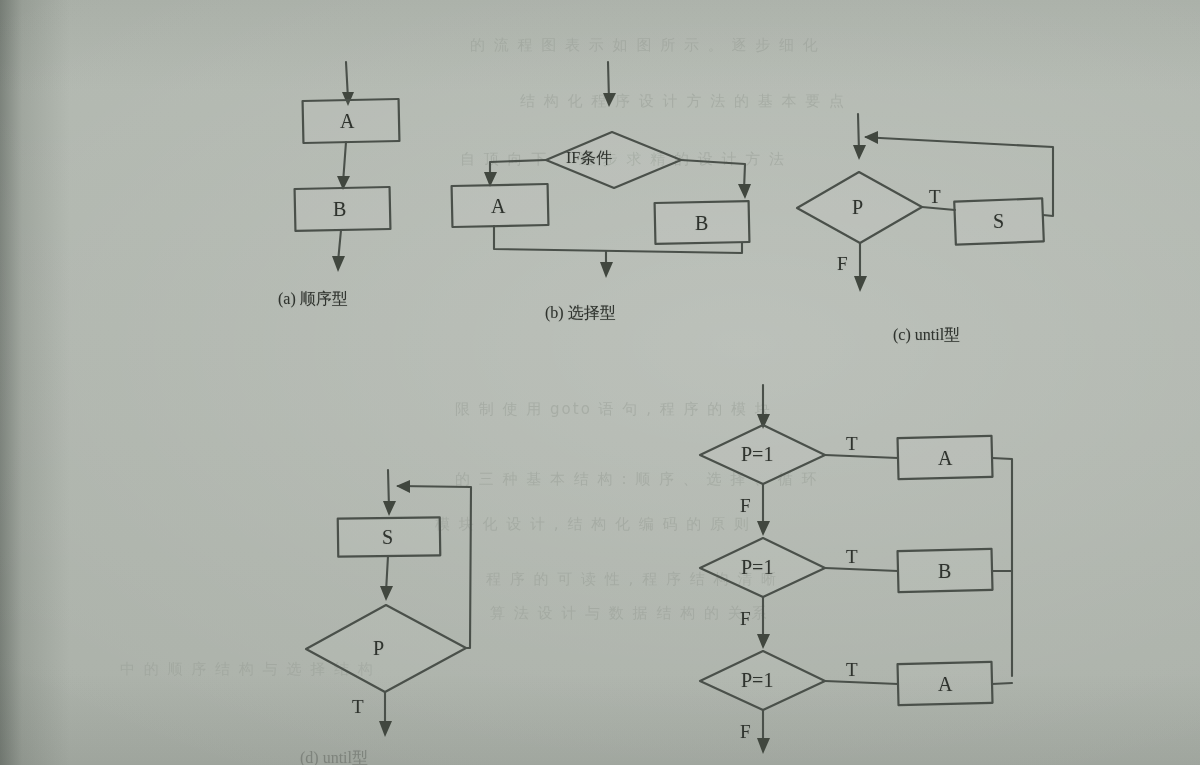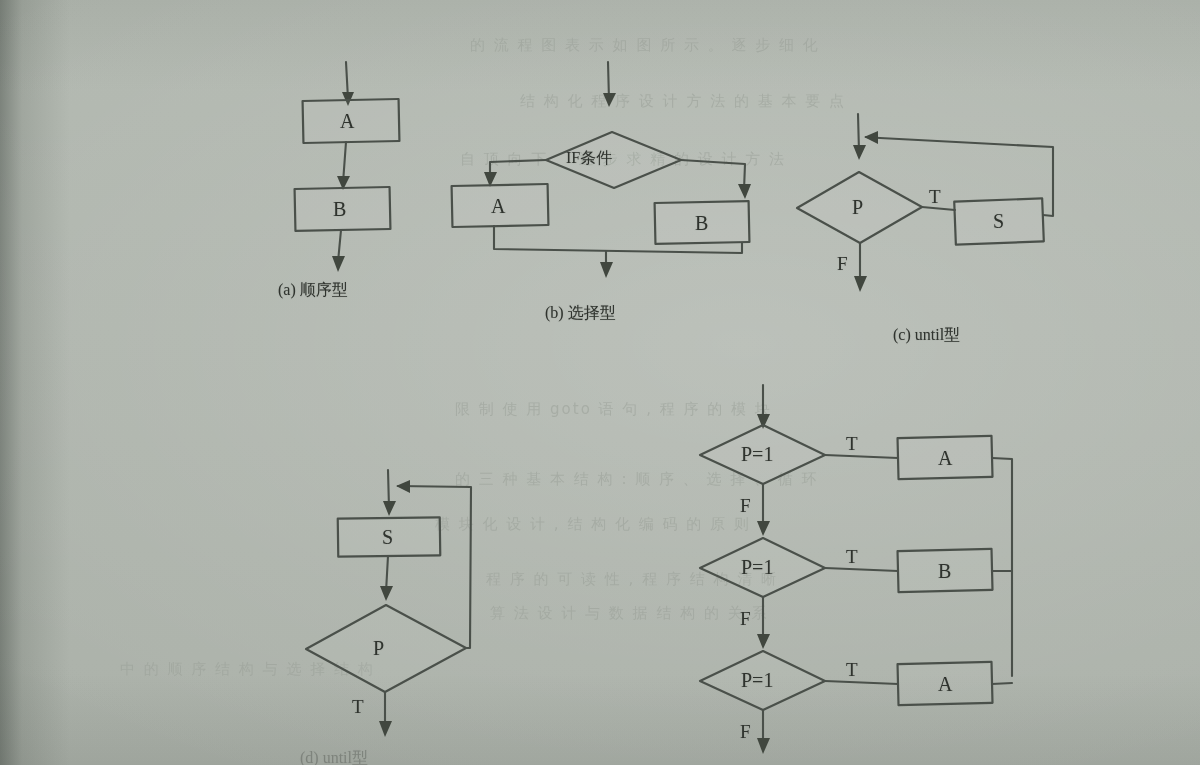--- a/index.html
+++ b/index.html
@@ -151,21 +151,21 @@
     <rect class="shape" x="898" y="663" width="94" height="41" transform="rotate(-1.4 945 683)"></rect>
     <path class="stroke" d="M992,684 L1012,683"></path>
 
     <path class="stroke" d="M763,710 L763,745"></path>
     <polygon class="arrowhead" points="757,738 770,738 763,754"></polygon>
   </g>
 </svg>
 
 <div class="lbl node-lbl" style="left:340px;top:110px;">A</div>
 <div class="lbl node-lbl" style="left:333px;top:198px;">B</div>
-<div class="lbl caption cn" style="left:278px;top:280px;">(a) 顺序型</div>
+<div class="lbl caption cn" style="left:278px;top:289px;">(a) 顺序型</div>
 
 <div class="lbl node-lbl cn" style="left:566px;top:148px;">IF条件</div>
 <div class="lbl node-lbl" style="left:491px;top:195px;">A</div>
 <div class="lbl node-lbl" style="left:695px;top:212px;">B</div>
 <div class="lbl caption cn" style="left:545px;top:303px;">(b) 选择型</div>
 
 <div class="lbl node-lbl" style="left:852px;top:196px;">P</div>
 <div class="lbl node-lbl" style="left:993px;top:210px;">S</div>
 <div class="lbl edge-lbl" style="left:929px;top:186px;">T</div>
 <div class="lbl edge-lbl" style="left:837px;top:253px;">F</div>

